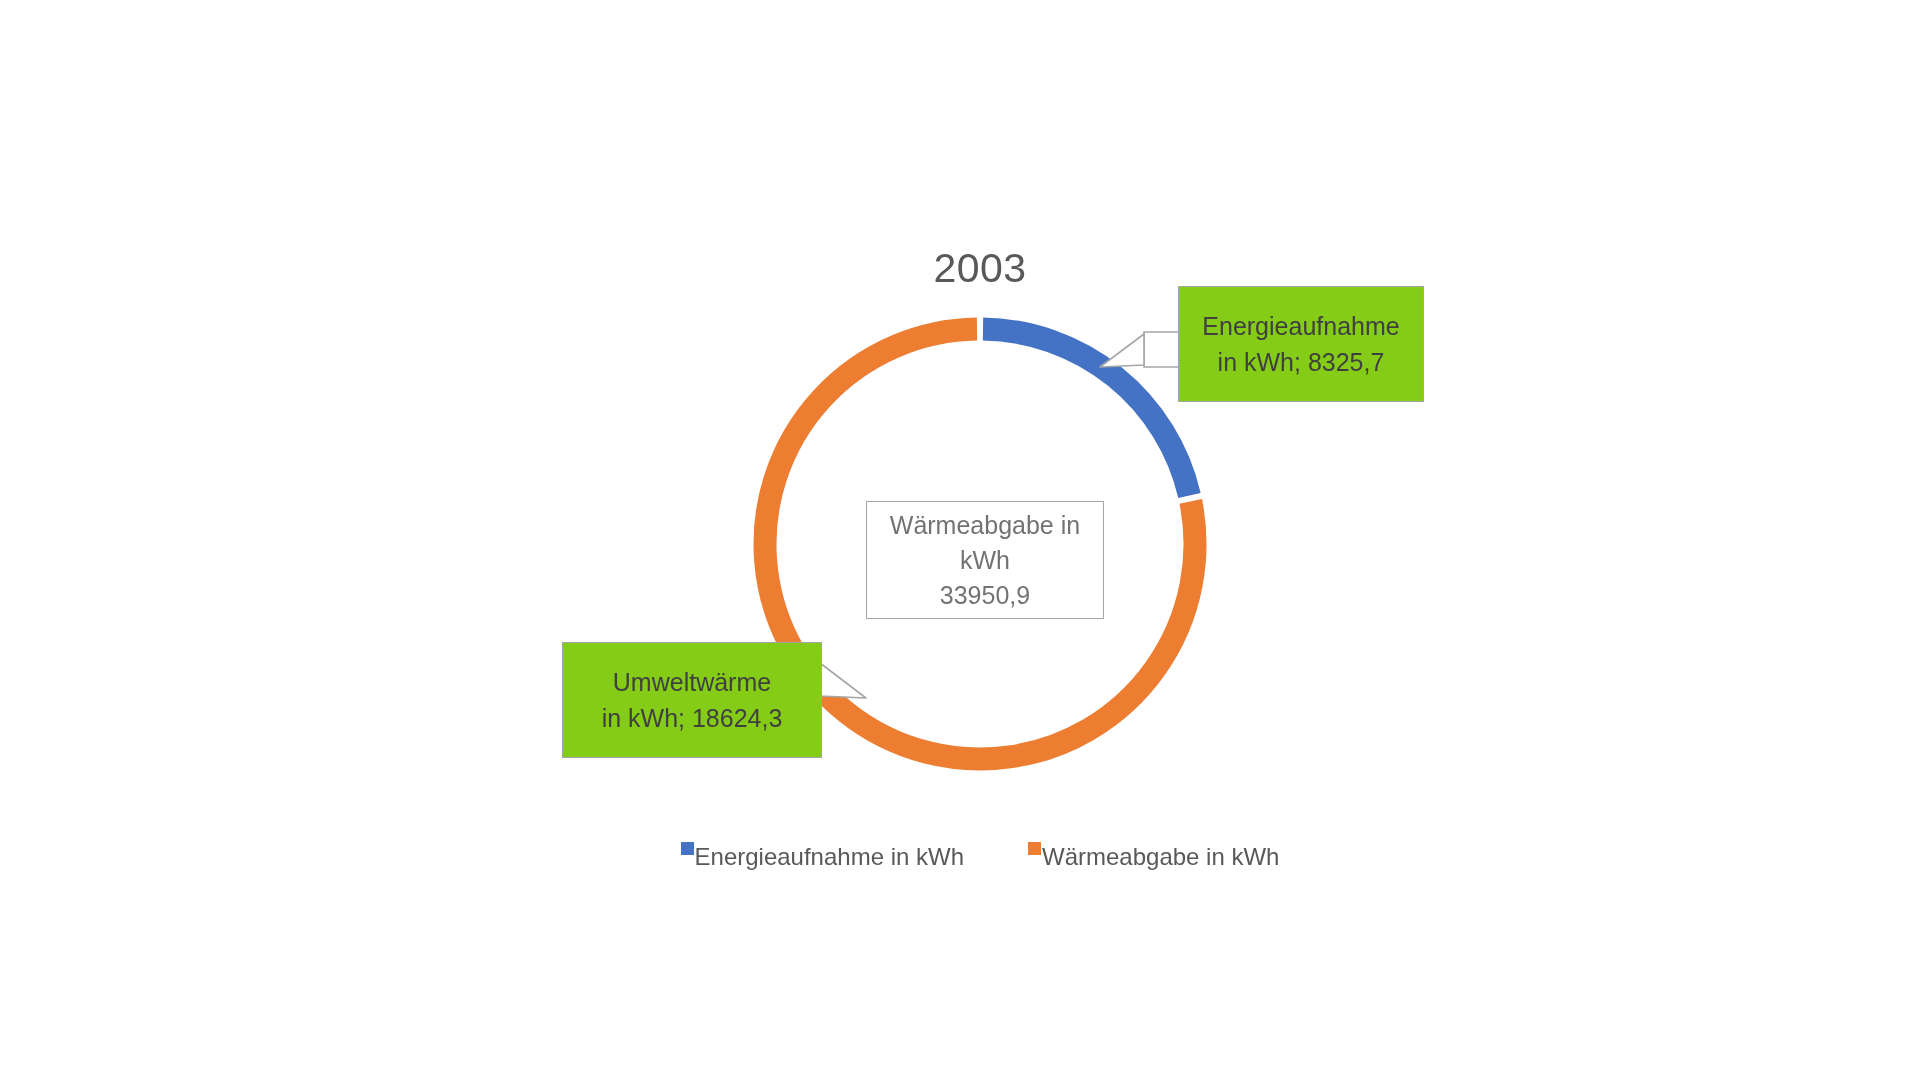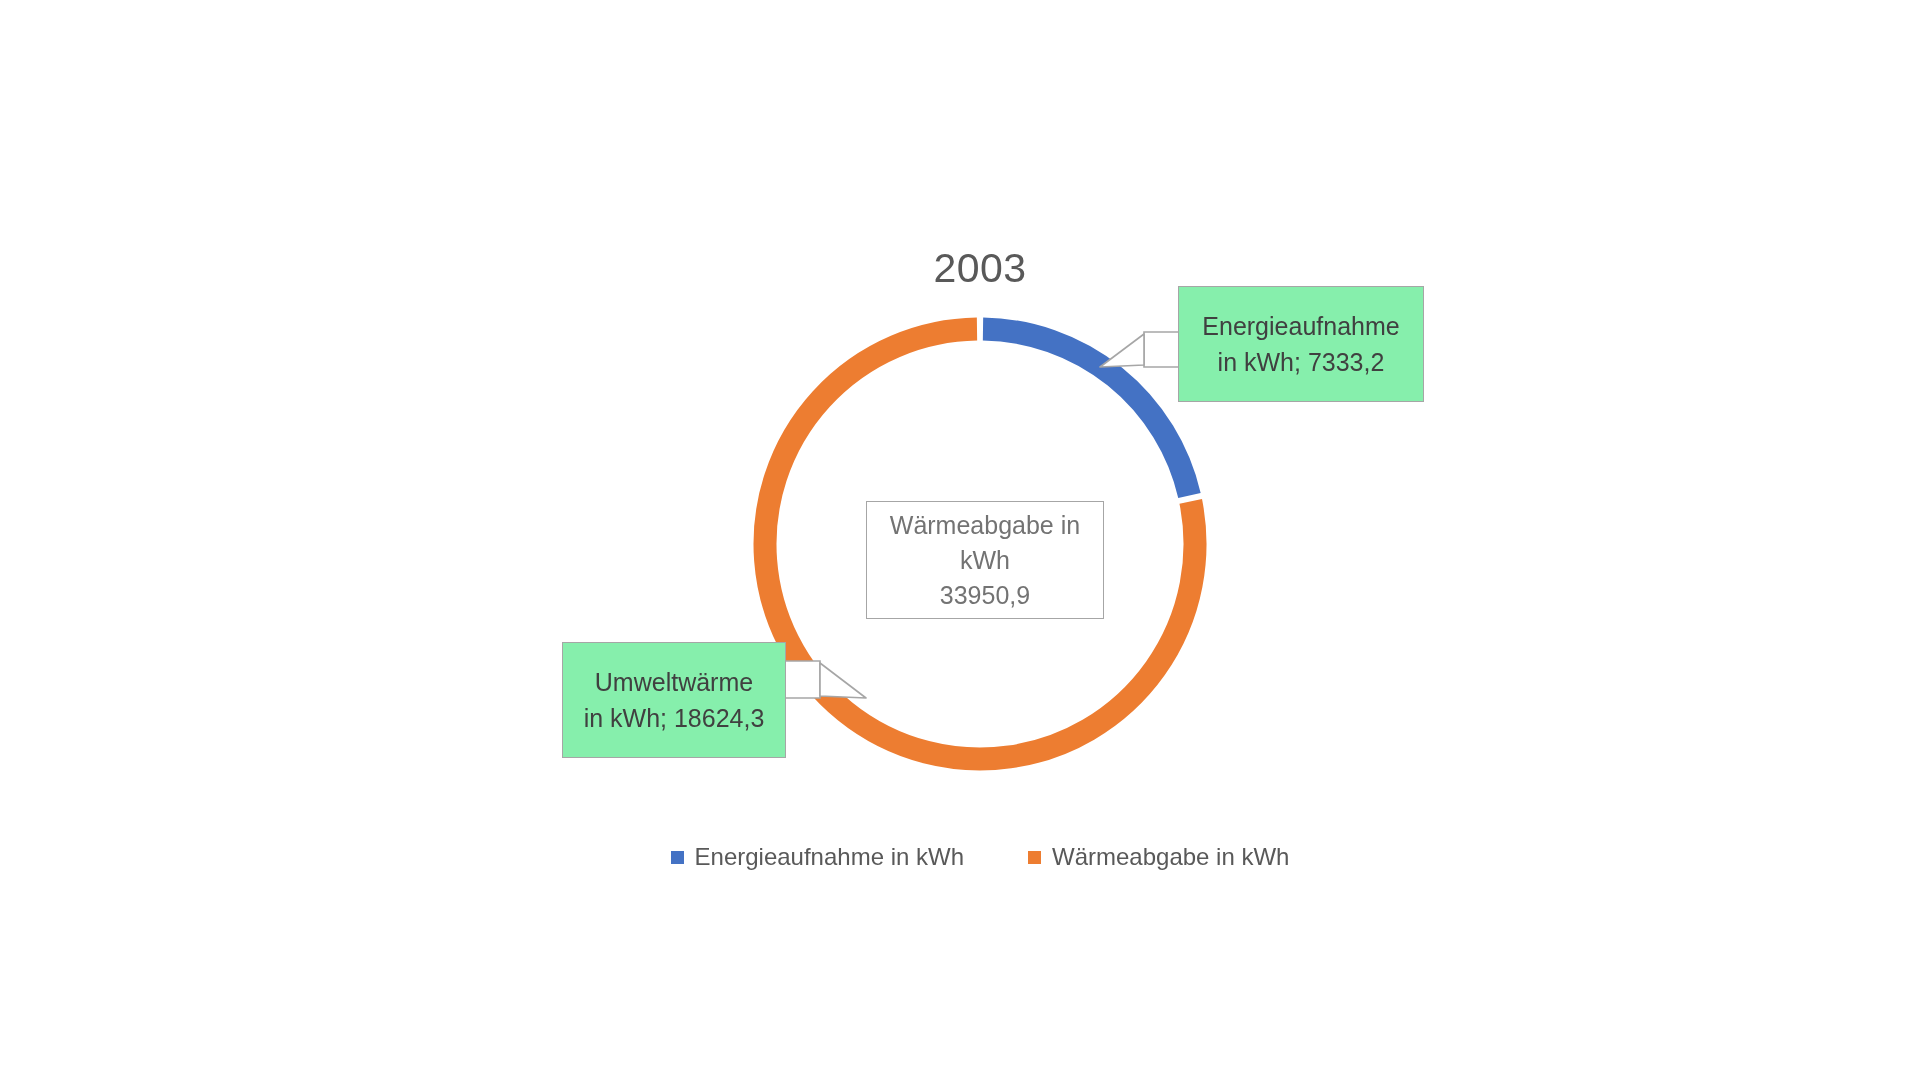--- a/index.html
+++ b/index.html
@@ -49,42 +49,42 @@
     display: block;
     width: 456px;
     height: 456px;
     overflow: visible;
   }
 
   
   .callout {
     position: absolute;
     box-sizing: border-box;
-    background: #86efac;
+    background: #84cc16;
     border: 1px solid #a6a6a6;
     color: #404040;
     font-size: 25px;
     line-height: 36px;
     text-align: center;
     white-space: pre-line;
     display: flex;
     flex-direction: column;
     align-items: center;
     justify-content: center;
   }
   #callout-energieaufnahme {
     left: 1178px;
     top: 270px;
     width: 246px;
     height: 116px;
   }
   #callout-umweltwaerme {
     left: 562px;
     top: 626px;
-    width: 224px;
+    width: 260px;
     height: 116px;
   }
   #center-label {
     position: absolute;
     left: 866px;
     top: 485px;
     width: 238px;
     height: 118px;
     box-sizing: border-box;
     background: #ffffff;
@@ -116,22 +116,22 @@
     left: 0;
     top: 826px;
     width: 1960px;
     display: flex;
     justify-content: center;
     align-items: center;
     gap: 64px;
   }
   .legend-item {
     display: flex;
-    align-items: center;
-    gap: 11px;
+    align-items: flex-start;
+    gap: 1px;
     font-size: 24px;
     line-height: 30px;
     color: #595959;
     white-space: pre;
   }
   .legend-swatch {
     width: 13px;
     height: 13px;
     flex: 0 0 13px;
     display: block;
@@ -161,21 +161,21 @@
     <path d="M 1179 316 L 1144 316 L 1144 351 L 1179 351" fill="none" stroke="#a6a6a6" stroke-width="1.6"></path>
     <path d="M 1144 318 L 1100 351 L 1144 349 Z" fill="#ffffff" stroke="#a6a6a6" stroke-width="1.6" stroke-linejoin="round"></path>
 
     <path d="M 786 645 L 820 645 L 820 682 L 786 682 Z" fill="#ffffff" stroke="none"></path>
     <path d="M 785 645 L 820 645 L 820 682 L 785 682" fill="none" stroke="#a6a6a6" stroke-width="1.6"></path>
     <path d="M 820 647 L 866 682 L 820 680 Z" fill="#ffffff" stroke="#a6a6a6" stroke-width="1.6" stroke-linejoin="round"></path>
   </svg>
 
   <div class="callout" id="callout-energieaufnahme">
     <span>Energieaufnahme</span>
-    <span>in kWh; 7333,2</span>
+    <span>in kWh; 8325,7</span>
   </div>
 
   <div class="callout" id="callout-umweltwaerme">
     <span>Umweltwärme</span>
     <span>in kWh; 18624,3</span>
   </div>
 
   <div id="center-label">
     <span>Wärmeabgabe in</span>
     <span>kWh</span>

